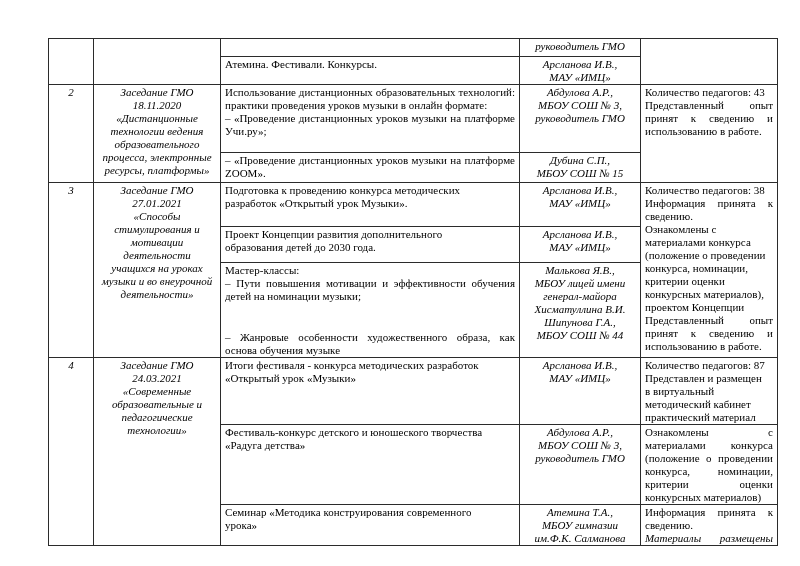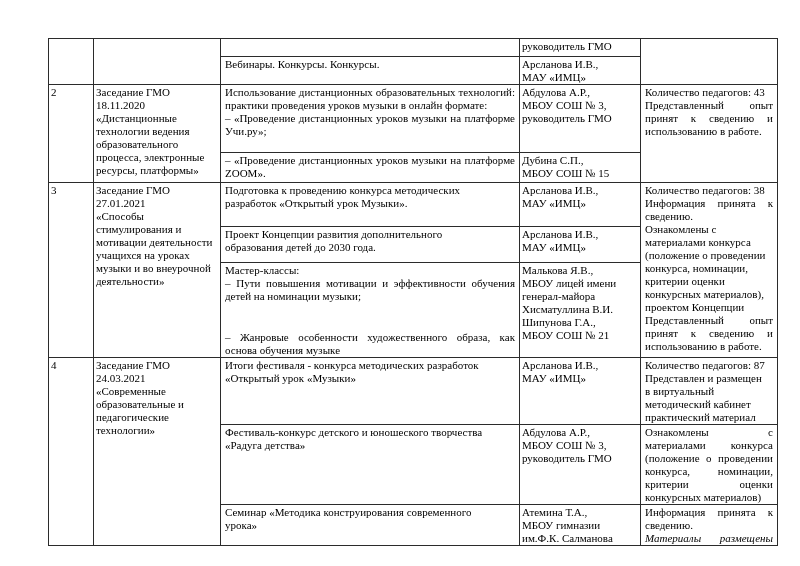--- a/index.html
+++ b/index.html
@@ -14,21 +14,21 @@
     border-collapse:collapse;table-layout:fixed;
     font-family:"Liberation Serif","DejaVu Serif",serif;
     font-size:11px;line-height:13px;color:#000000;
   }
   td{
     border:1px solid #2b2b2b;
     vertical-align:top;
     padding:1px 4px 0 4px;
     overflow:hidden;
   }
-  td.ctr{padding:1px 2px 0 2px;}
+  td.ctr{text-align:center;padding:1px 2px 0 2px;font-style:italic;}
   .pre{white-space:pre-line;}
   .jst{text-align:justify;}
   .jstall{text-align:justify;text-align-last:justify;font-style:italic;}
   .nowrap{white-space:nowrap;}
   .gap{margin-top:28px;}
   tr.r1{height:18px;}
   tr.r2{height:26px;}
   tr.r3{height:68px;}
   tr.r4{height:30px;margin-left:27px;}
   tr.r5{height:44px;}
@@ -56,21 +56,21 @@
       <td class="ctr" rowspan="2"></td>
       <td class="ctr" rowspan="2"></td>
       <td></td>
       <td class="ctr">
             <div class="pre">руководитель ГМО</div>
           </td>
       <td rowspan="2"></td>
     </tr>
     <tr class="r2">
       <td>
-            <div>Вебинары. Конкурсы. Конкурсы.</div>
+            <div>Атемина. Фестивали. Конкурсы.</div>
           </td>
       <td class="ctr">
             <div class="pre">Арсланова И.В.,
 МАУ «ИМЦ»</div>
           </td>
     </tr>
 
     <tr class="r3">
       <td class="ctr" rowspan="2">
             <div>2</div>
@@ -158,21 +158,21 @@
         <div>Мастер-классы:</div>
         <div class="jst">– Пути повышения мотивации и эффективности обучения детей на номинации музыки;</div>
         <div class="jst gap">– Жанровые особенности художественного образа, как основа обучения музыке</div>
       </td>
       <td class="ctr">
             <div class="pre">Малькова Я.В.,
 МБОУ лицей имени
 генерал-майора
 Хисматуллина В.И.
 Шипунова Г.А.,
-МБОУ СОШ № 21</div>
+МБОУ СОШ № 44</div>
           </td>
     </tr>
 
     <tr class="r8">
       <td class="ctr" rowspan="3">
             <div>4</div>
           </td>
       <td class="ctr" rowspan="3">
             <div class="pre">Заседание ГМО
 24.03.2021

